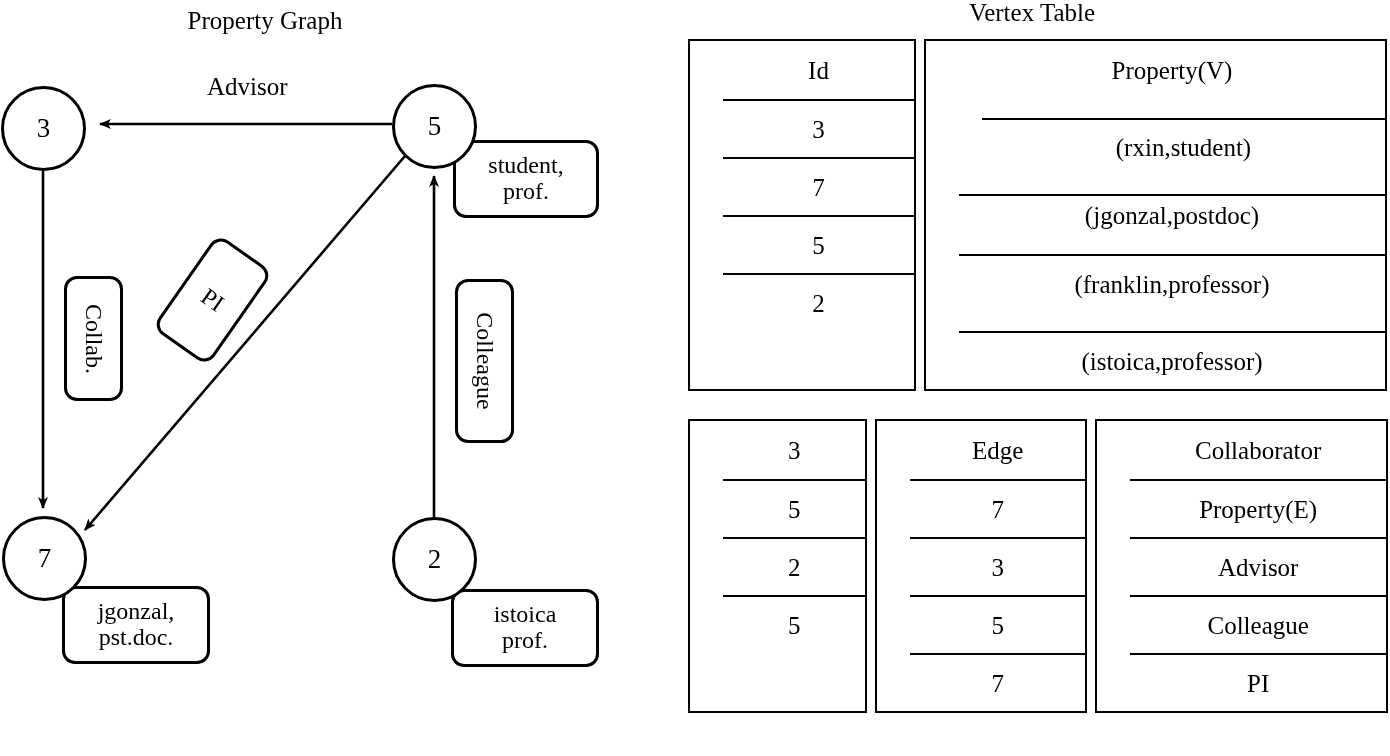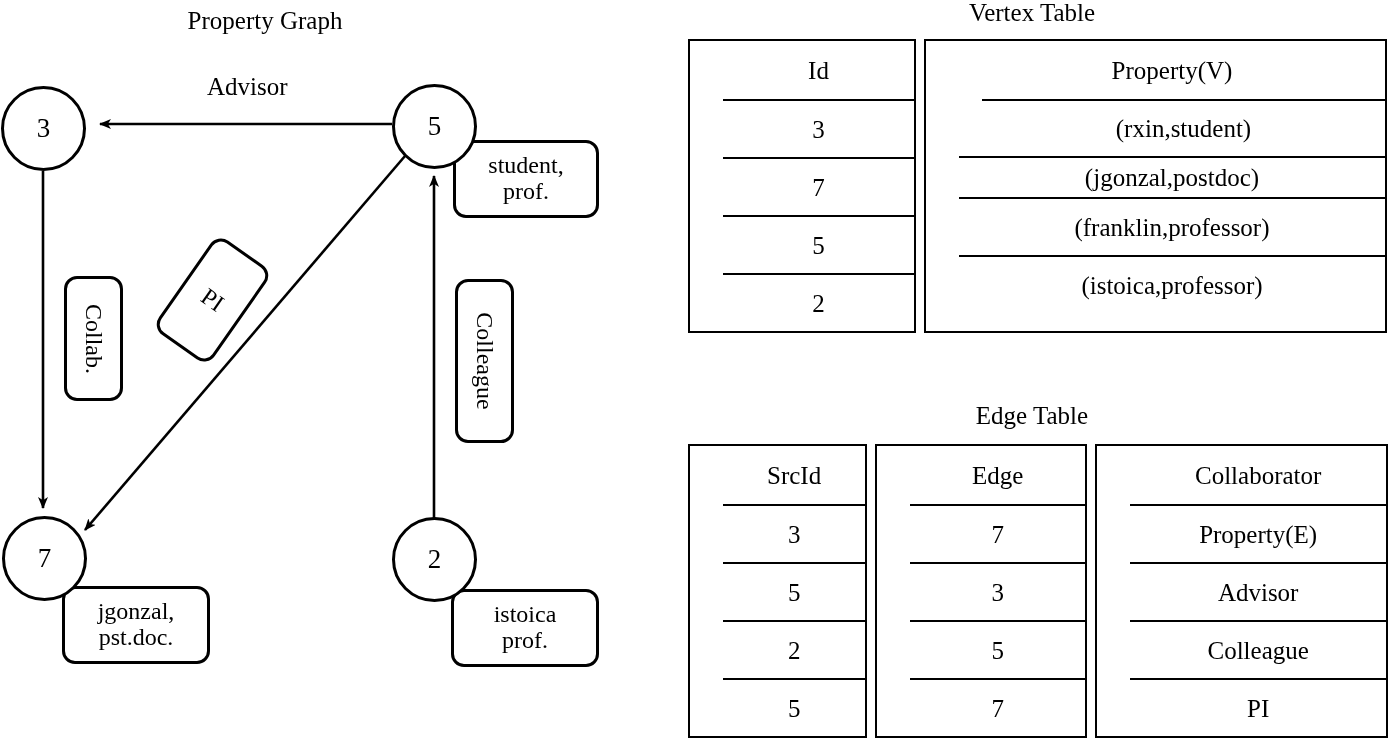--- a/index.html
+++ b/index.html
@@ -175,36 +175,34 @@
   <div class="fig-title" style="width:700px; margin-left:-6px;">Vertex Table</div>
 
   <div class="tbl" style="margin-top:14px;">
     <div class="tcol" style="width:228px;">
       <div class="tcell" style="height:58px;">Id</div>
       <div class="tcell" style="height:58px;">3</div>
       <div class="tcell" style="height:58px;">7</div>
       <div class="tcell" style="height:58px;">5</div>
       <div class="tcell" style="height:58px;">2</div>
     </div>
-    <div class="tcol" style="width:463px;">
+    <div class="tcol" style="width:463px;gap:19px;">
       <div class="tcell" style="height:58px;">Property(V)</div>
       <div class="tcell" style="height:57px;margin-left:23px;">(rxin,student)</div>
       <div class="tcell" style="height:41px;">(jgonzal,postdoc)</div>
       <div class="tcell" style="height:58px;">(franklin,professor)</div>
       <div class="tcell" style="height:58px;">(istoica,professor)</div>
     </div>
   </div>
 </div>
 
 <div class="tbl-wrap" style="left:688px; top:403px; width:700px;">
-  <div class="fig-title" style="width:700px; margin-left:-6px;">Edge Table</div>
 
   <div class="tbl" style="margin-top:16px;">
     <div class="tcol" style="width:180px;">
-      <div class="tcell" style="height:58px;">SrcId</div>
       <div class="tcell" style="height:58px;">3</div>
       <div class="tcell" style="height:58px;">5</div>
       <div class="tcell" style="height:58px;">2</div>
       <div class="tcell" style="height:58px;">5</div>
     </div>
     <div class="tcol" style="width:213px;">
       <div class="tcell" style="height:58px;">Edge</div>
       <div class="tcell" style="height:58px;">7</div>
       <div class="tcell" style="height:58px;">3</div>
       <div class="tcell" style="height:58px;">5</div>

